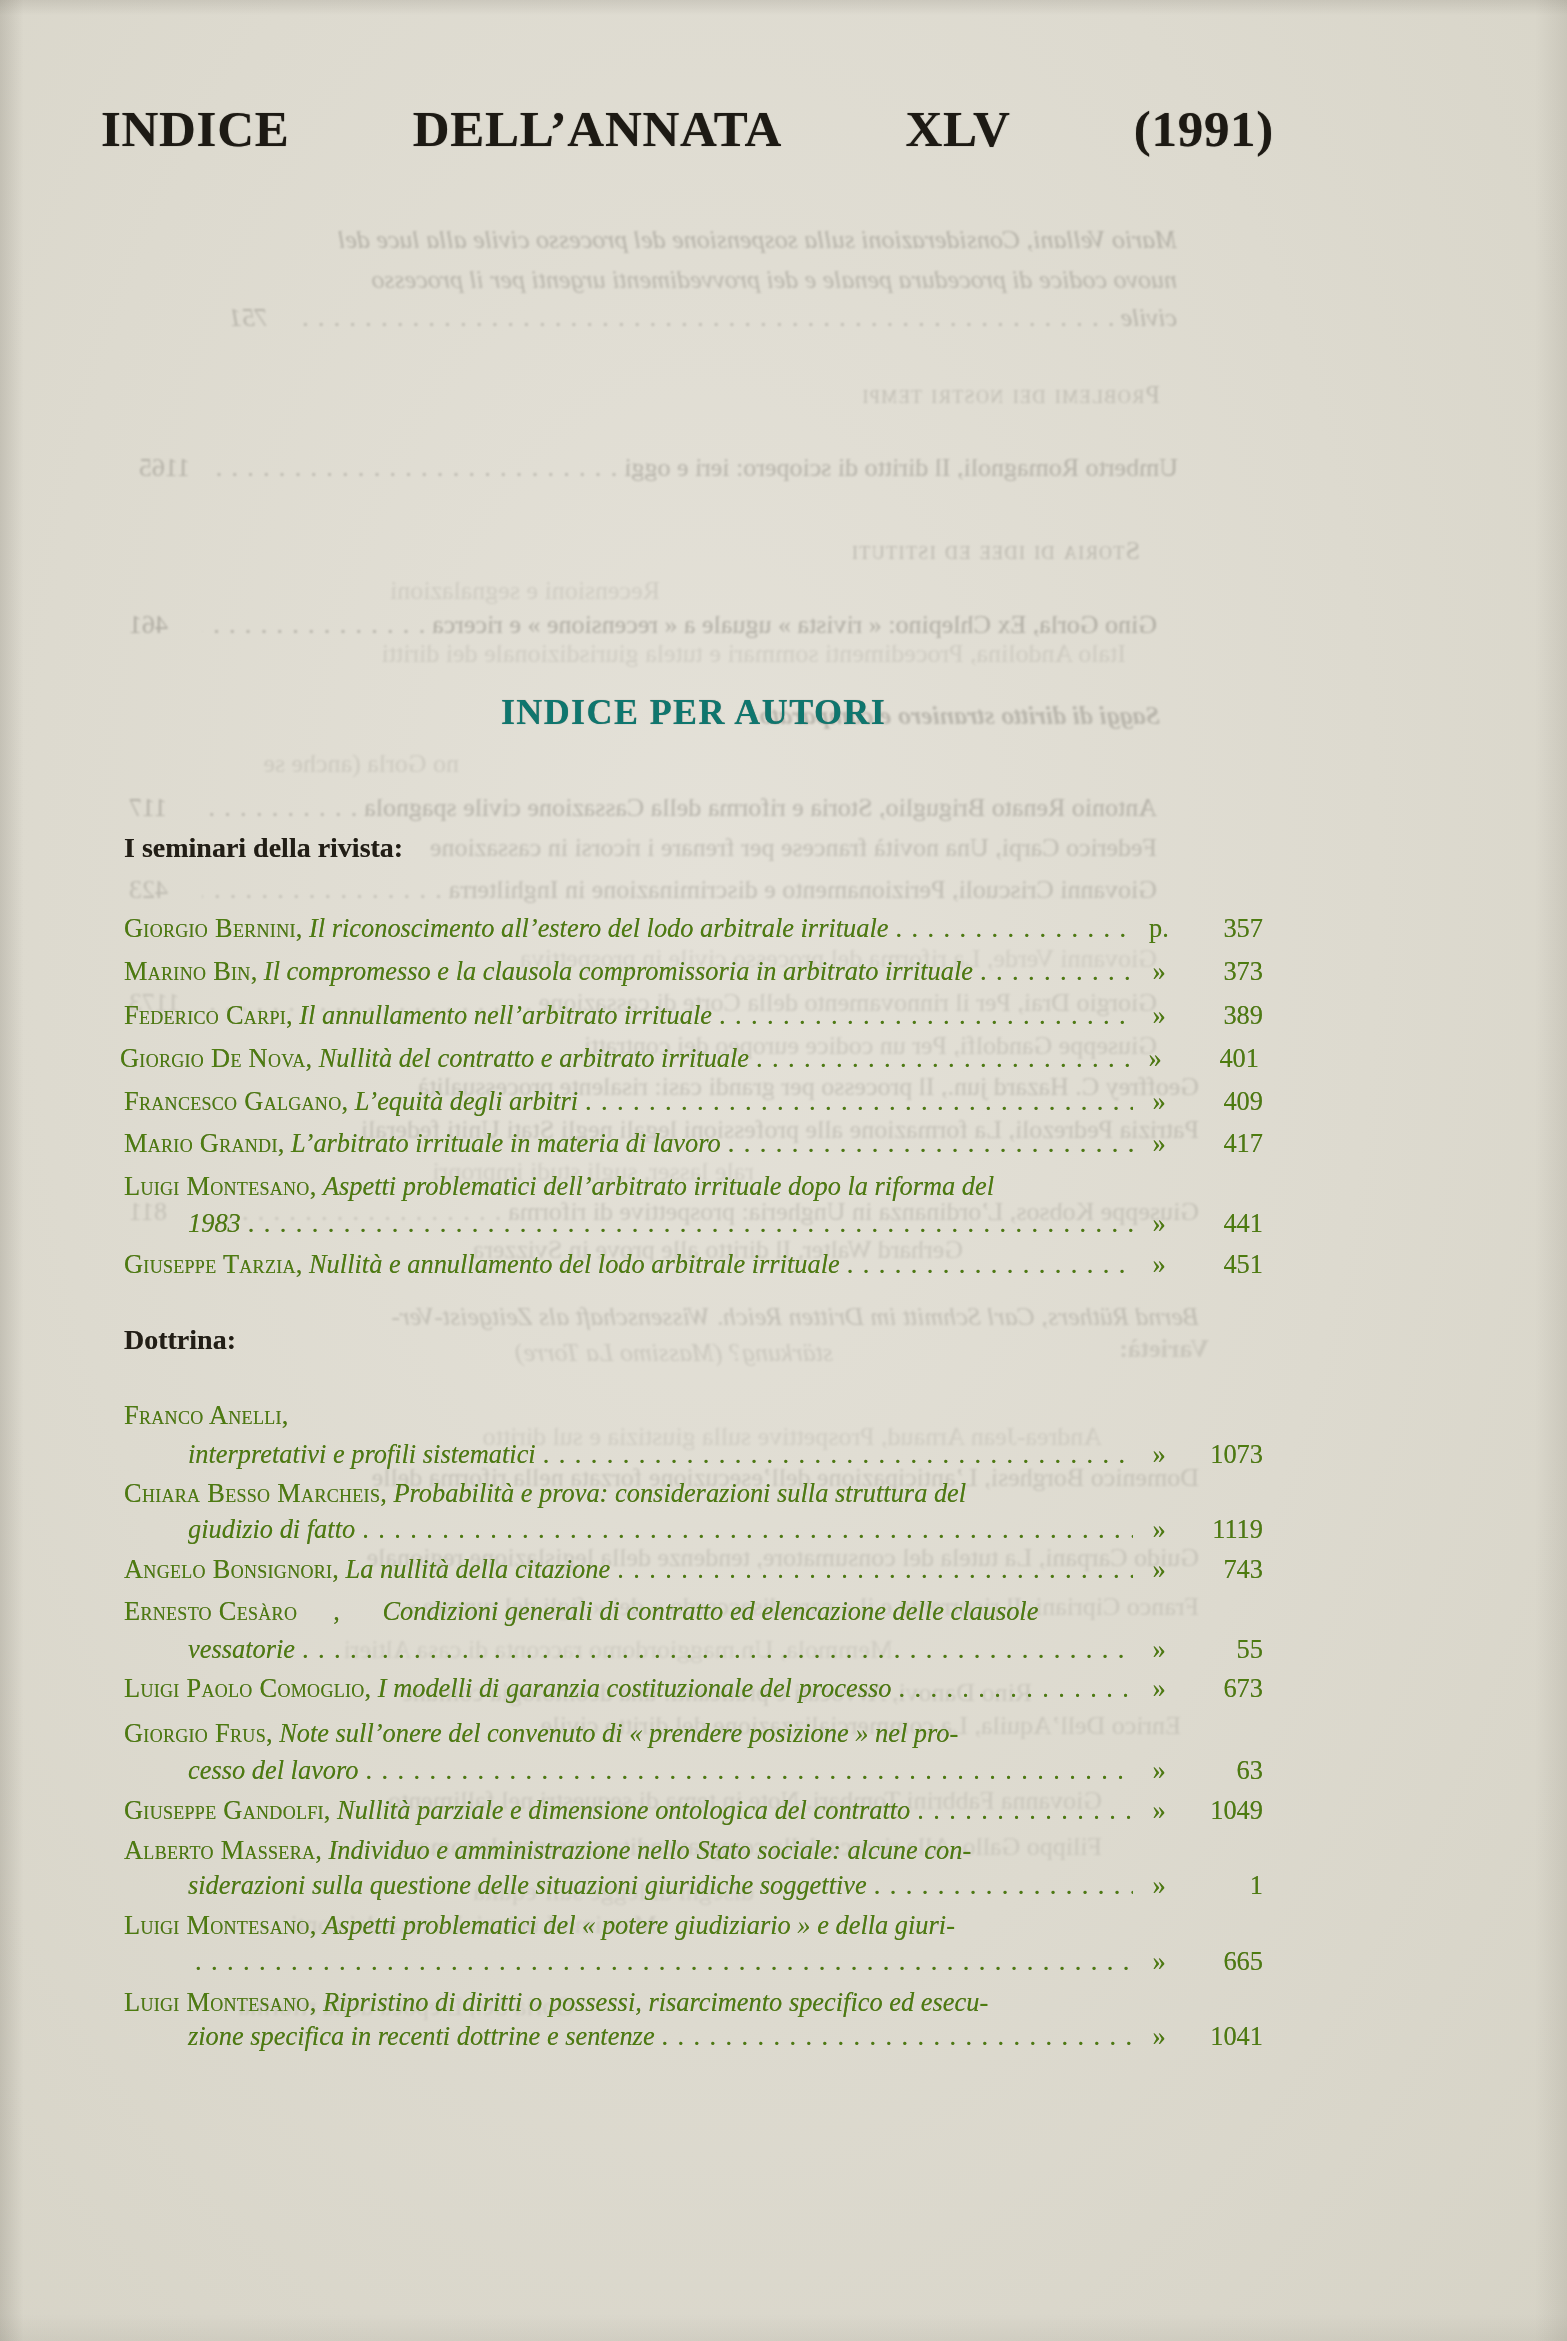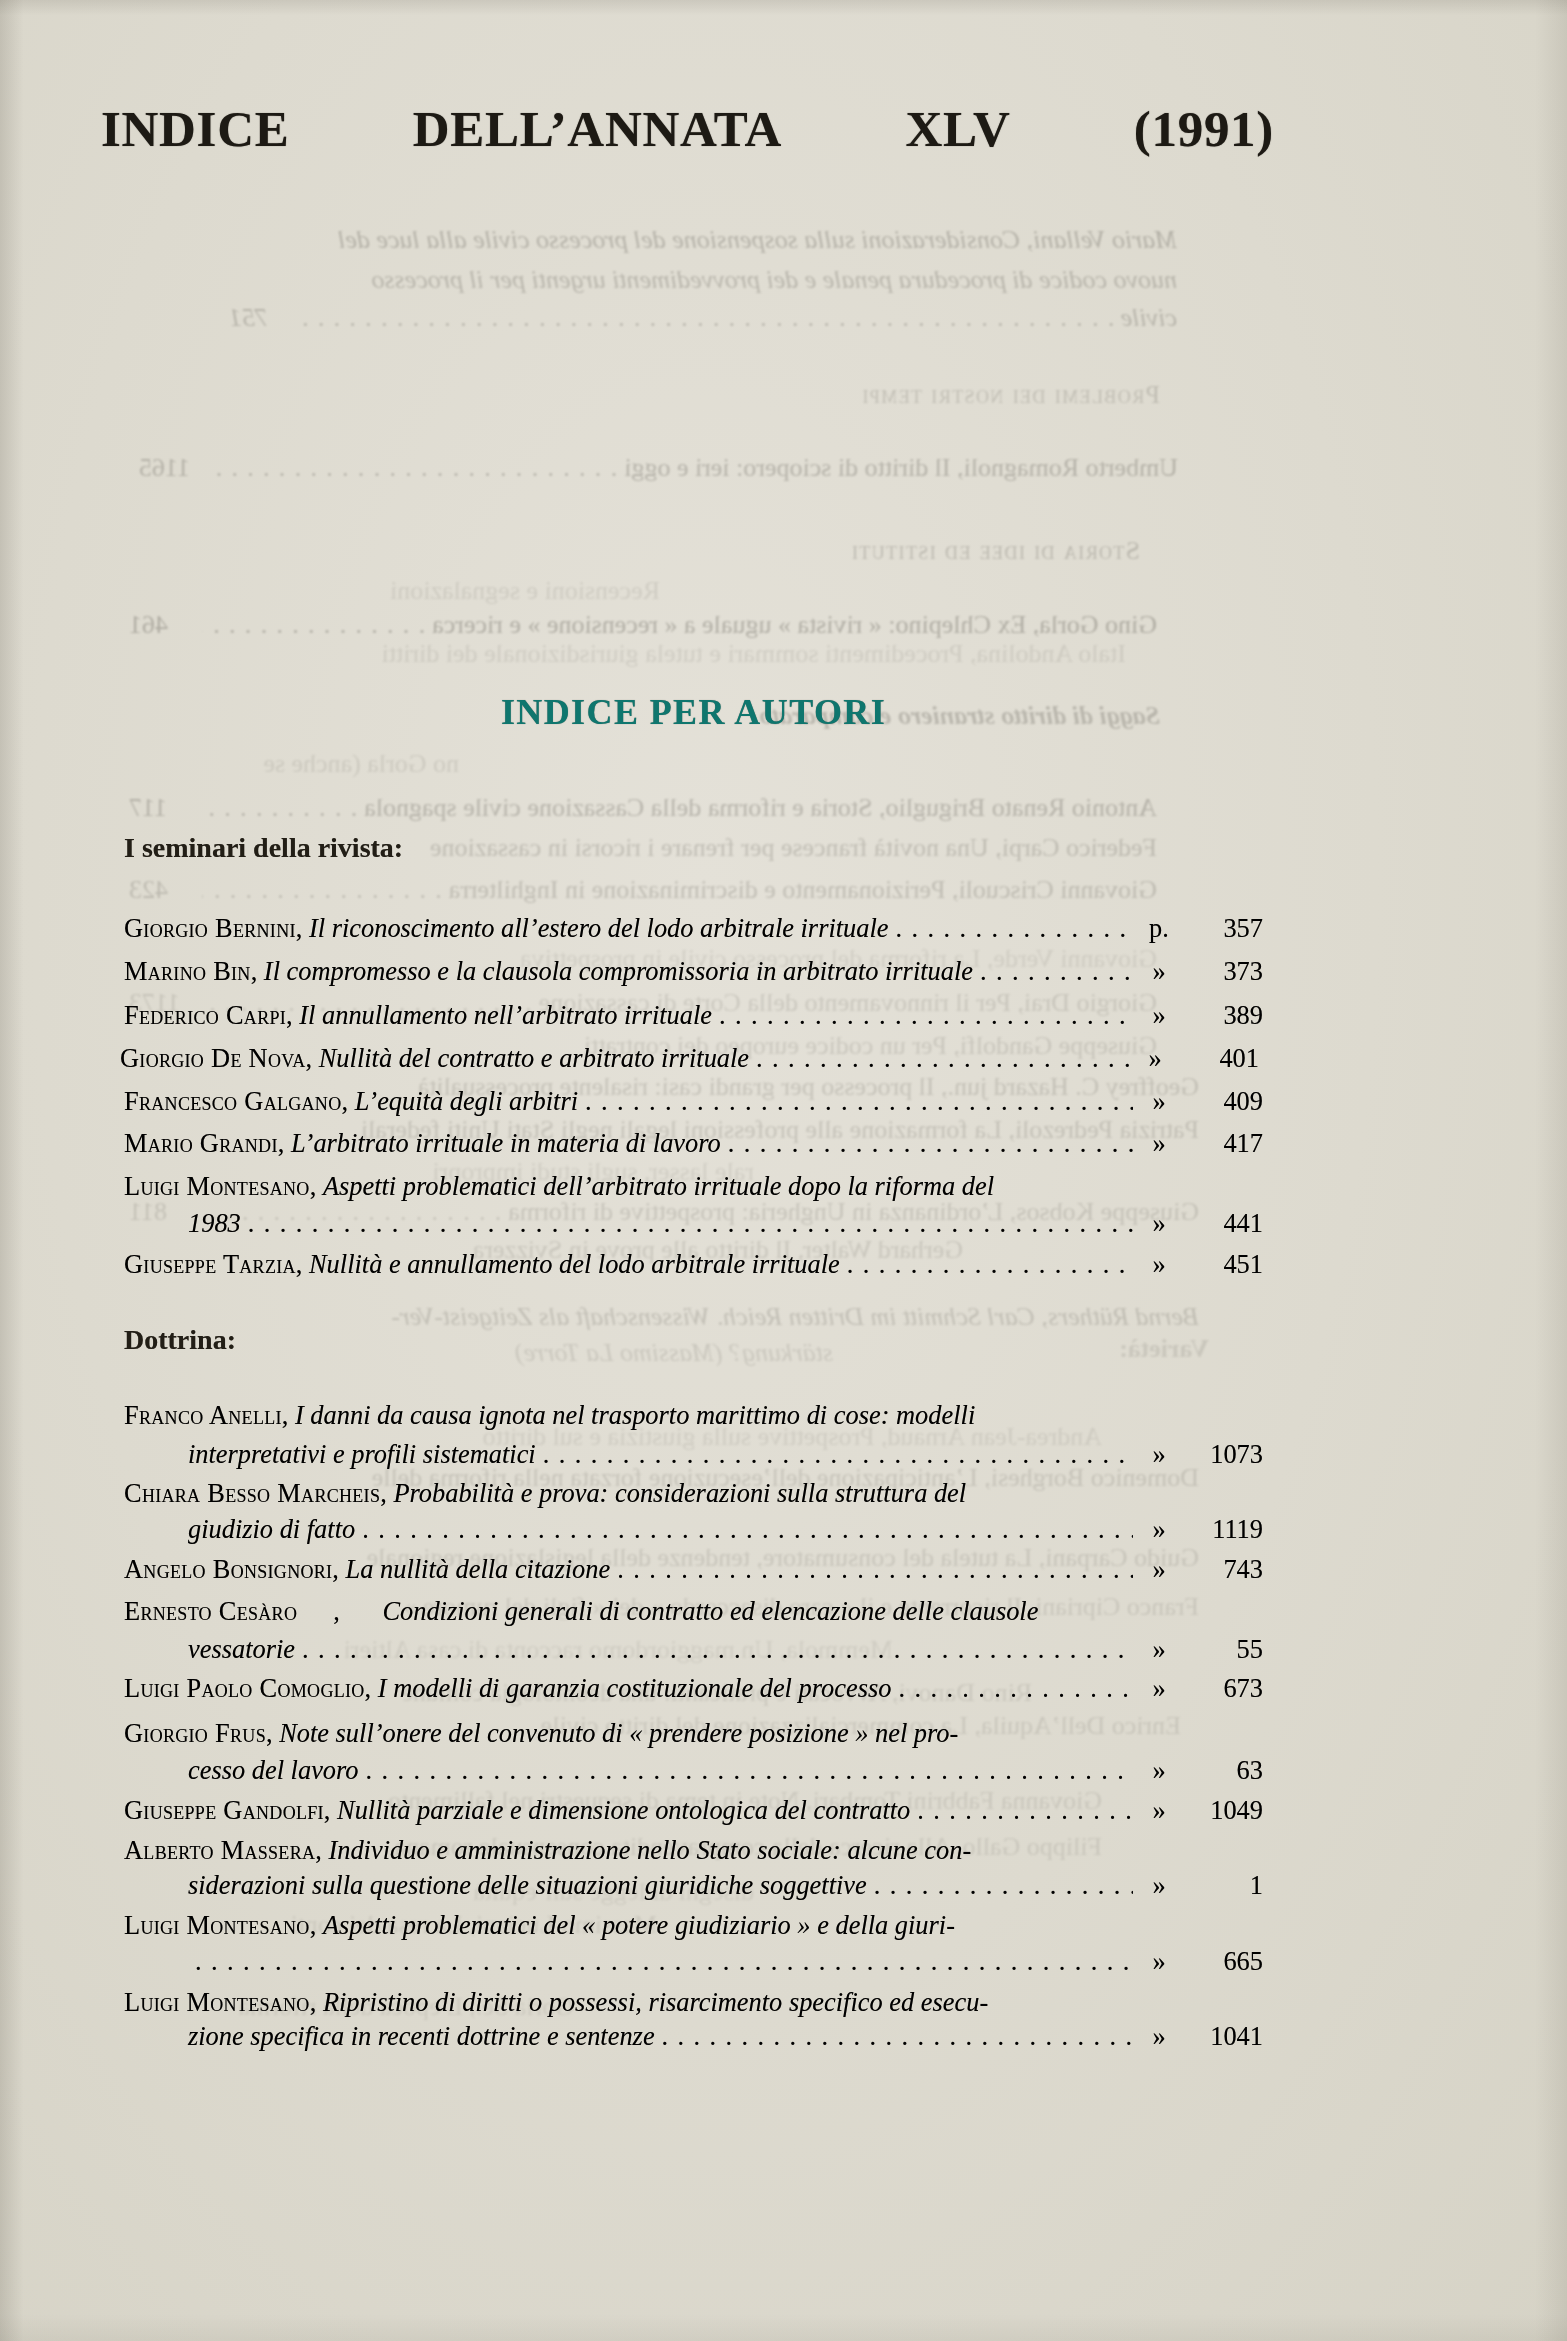--- a/index.html
+++ b/index.html
@@ -25,21 +25,21 @@
   .index-heading{
     text-align:center;font-weight:700;font-size:36px;letter-spacing:1.4px;
     color:#0f766e;text-shadow:0 0 0.8px rgba(25,20,12,.5);white-space:nowrap;
   }
   .group-heading{
     font-weight:700;font-size:28px;color:#221e16;
     text-shadow:0 0 0.6px rgba(25,20,12,.5);white-space:nowrap;
   }
   .row{
     display:flex;align-items:flex-end;white-space:nowrap;
-    font-size:26.4px;line-height:33px;color:#000000;
+    font-size:26.4px;line-height:33px;color:#4d7c0f;
     text-shadow:0 0 0.6px rgba(30,25,15,.45);
   }
   .author{font-variant:small-caps;letter-spacing:0.3px;}
   .t{font-style:italic;}
   .fill{flex:1 1 auto;overflow:hidden;margin:0 4.2px 0 7px;min-width:0;}
   .fill::after{
     content:". . . . . . . . . . . . . . . . . . . . . . . . . . . . . . . . . . . . . . . . . . . . . . . . . . . . . . . . . . . . . . . . . . . . . . . . . . . . . . . .";
     letter-spacing:1.4px;
   }
   .ref{flex:0 0 44px;text-align:center;}
@@ -263,21 +263,20 @@
       <span class="author">Giuseppe Tarzia</span>
       <span class="">,&nbsp;</span>
       <span class="t">Nullità e annullamento del lodo arbitrale irrituale</span>
       <span class="fill"></span>
       <span class="ref">»</span>
       <span class="num">451</span>
     </div>
     <div class="row abs" style="top: 1399px; left: 124px; width: 1139px;">
       <span class="author">Franco Anelli</span>
       <span class="">,&nbsp;</span>
-      <span class="t">I danni da causa ignota nel trasporto marittimo di cose: modelli</span>
     </div>
     <div class="row abs" style="top: 1438px; left: 188px; width: 1075px;">
       <span class="t">interpretativi e profili sistematici</span>
       <span class="fill"></span>
       <span class="ref">»</span>
       <span class="num">1073</span>
     </div>
     <div class="row abs" style="top: 1477px; left: 124px; width: 1139px;">
       <span class="author">Chiara Besso Marcheis</span>
       <span class="">,&nbsp;</span>

